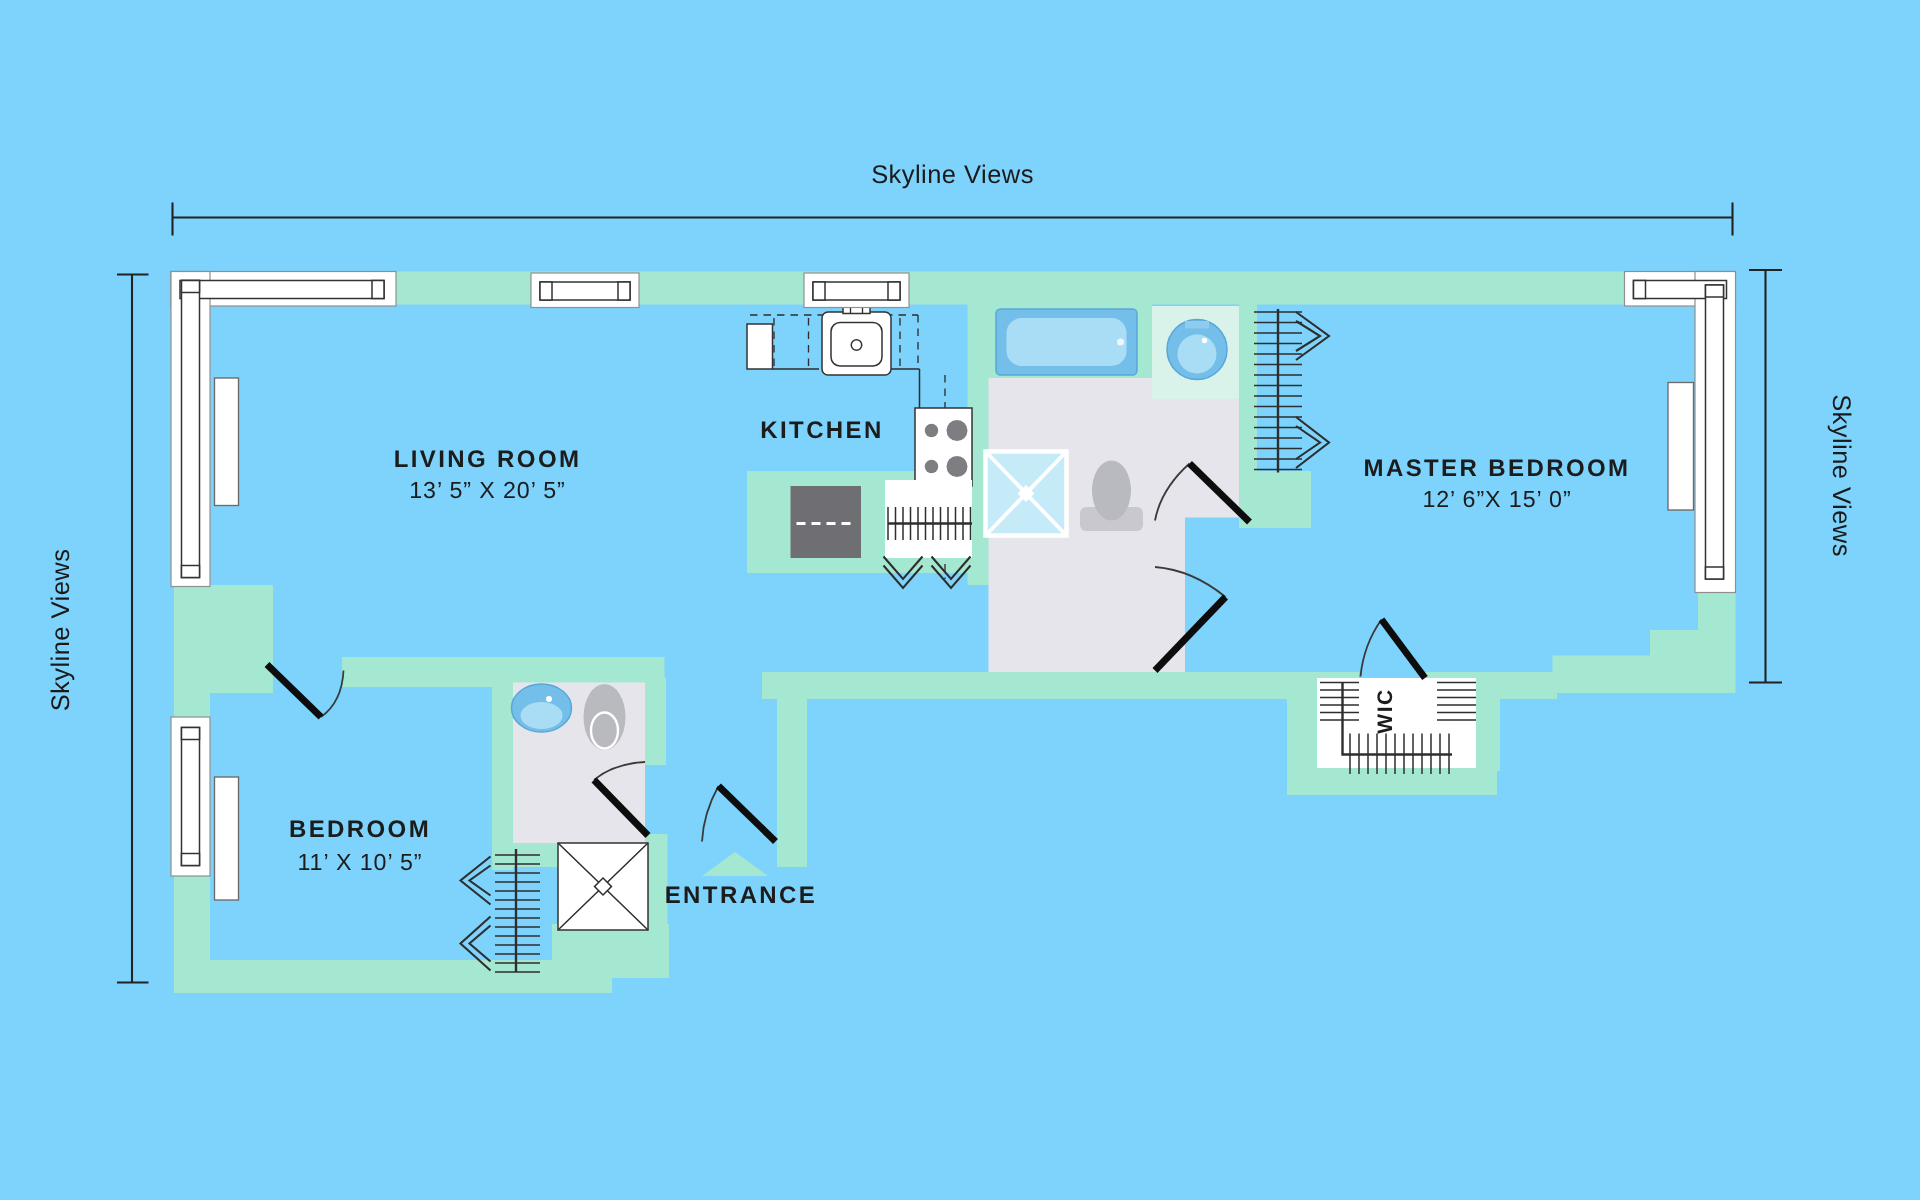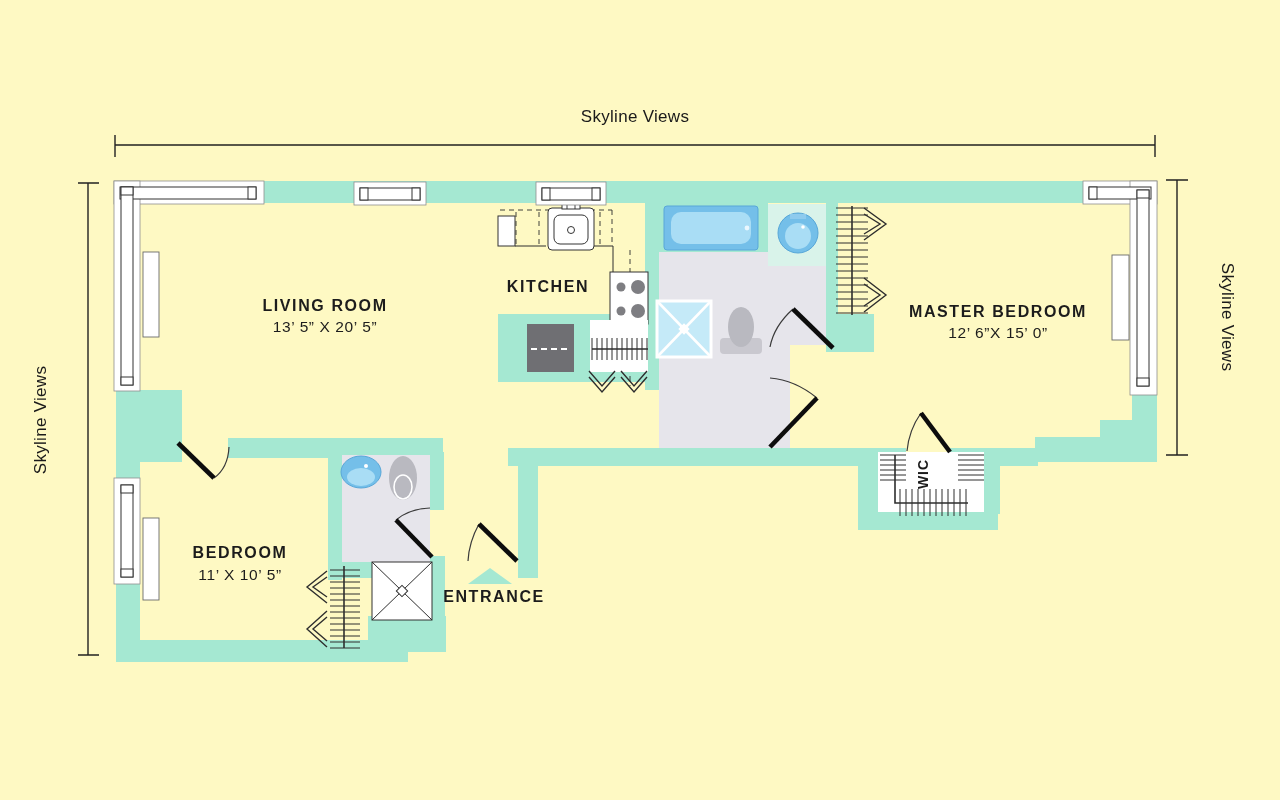--- a/index.html
+++ b/index.html
@@ -1,16 +1,16 @@
 <!DOCTYPE html>
 <html style="--wall: #A5E8D2; --vanity: #D9F3EA; --fixture-blue: #74BFE9; --fixture-blue-light: #A9DDF5; --shower-blue: #C5EAF8; --bath-floor: #E6E5EB; --appliance-gray: #6F6F73; --toilet-gray: #B9B9C0; --line: #2E2E2E; --text: #1C1C1C;"><head>
 <meta charset="utf-8">
 <style>
   html,body{margin:0;padding:0;background:#fff;}
-  .stage{position:relative;width:1280px;height:800px;background:#fef9c3;overflow:hidden;
+  .stage{position:relative;width:1280px;height:800px;background:#7dd3fc;overflow:hidden;
          font-family:"Liberation Sans", sans-serif;text-align:right;}
   svg{position:absolute;left:0;top:0;}
   
   .wall{fill:var(--wall);}
   .vanity{fill:var(--vanity);}
   .floor{fill:var(--bath-floor);}
   .white{fill:#ffffff;}
   .ln{stroke:var(--line);fill:none;}
   .thin{stroke-width:1;}
   .hair{stroke-width:0.9;}

